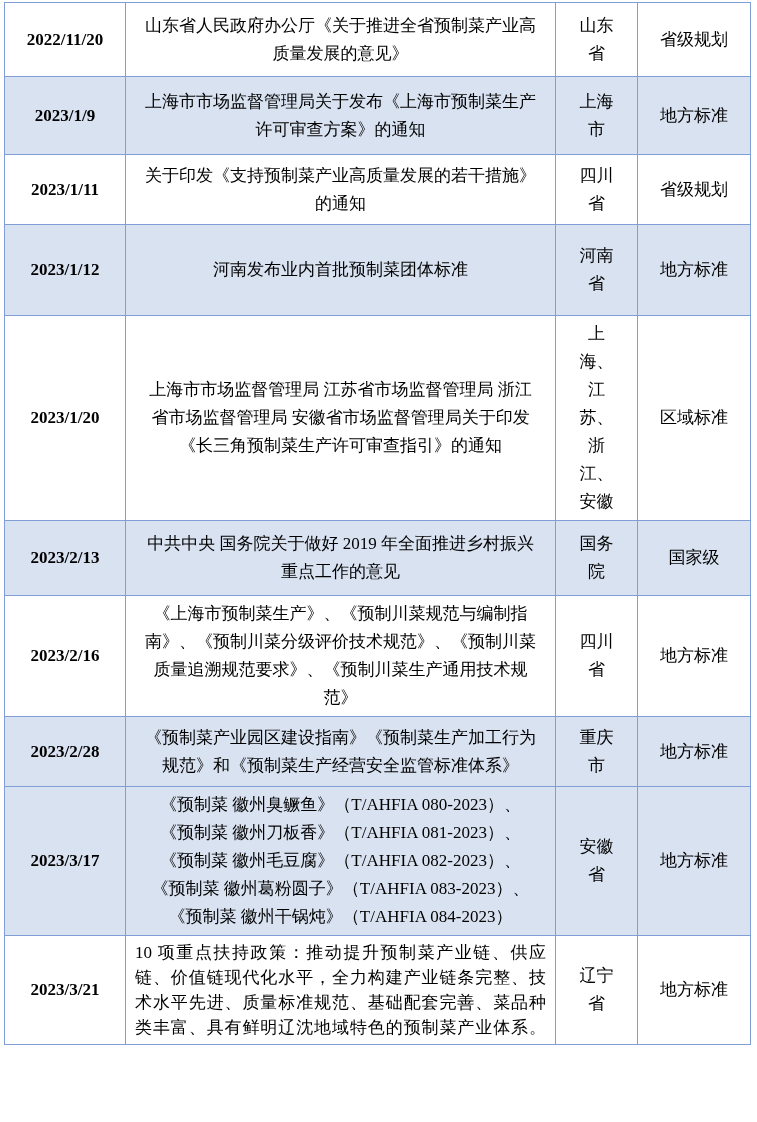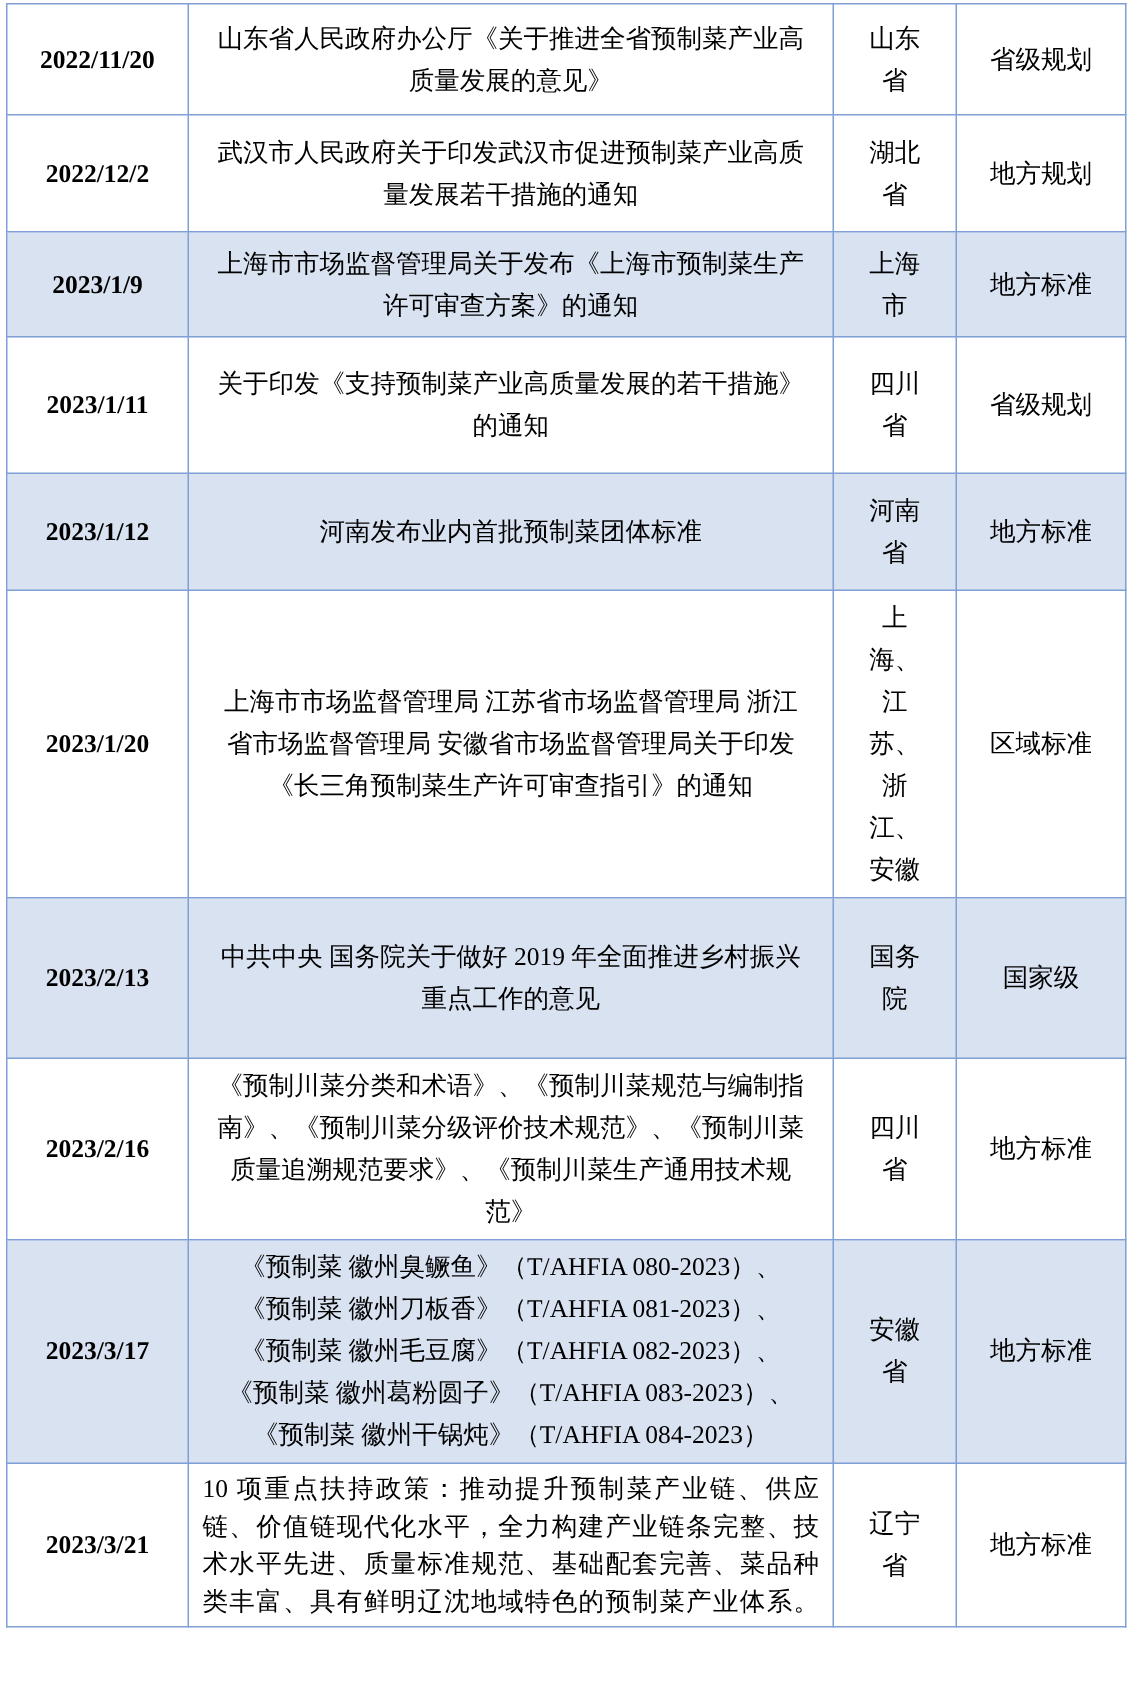--- a/index.html
+++ b/index.html
@@ -80,27 +80,20 @@
       <col class="c-level">
     </colgroup>
     <tbody id="table-body">
         <tr>
     <td class="cell-date">2022/11/20</td>
     <td class="cell-title">山东省人民政府办公厅《关于推进全省预制菜产业高
 质量发展的意见》</td>
     <td class="cell-region">山东省</td>
     <td class="cell-level">省级规划</td>
   </tr>
-        <tr>
-    <td class="cell-date">2022/12/2</td>
-    <td class="cell-title">武汉市人民政府关于印发武汉市促进预制菜产业高质
-量发展若干措施的通知</td>
-    <td class="cell-region">湖北省</td>
-    <td class="cell-level">地方规划</td>
-  </tr>
         <tr class="shaded">
     <td class="cell-date">2023/1/9</td>
     <td class="cell-title">上海市市场监督管理局关于发布《上海市预制菜生产
 许可审查方案》的通知</td>
     <td class="cell-region">上海市</td>
     <td class="cell-level">地方标准</td>
   </tr>
         <tr>
     <td class="cell-date">2023/1/11</td>
     <td class="cell-title">关于印发《支持预制菜产业高质量发展的若干措施》
@@ -127,25 +120,32 @@
   </tr>
         <tr class="shaded">
     <td class="cell-date">2023/2/13</td>
     <td class="cell-title">中共中央 国务院关于做好 2019 年全面推进乡村振兴
 重点工作的意见</td>
     <td class="cell-region">国务院</td>
     <td class="cell-level">国家级</td>
   </tr>
         <tr>
     <td class="cell-date">2023/2/16</td>
-    <td class="cell-title">《预制川菜分类和术语》、《预制川菜规范与编制指
+    <td class="cell-title">《上海市预制菜生产》、《预制川菜规范与编制指
 南》、《预制川菜分级评价技术规范》、《预制川菜
 质量追溯规范要求》、《预制川菜生产通用技术规
 范》</td>
     <td class="cell-region">四川省</td>
+    <td class="cell-level">地方标准</td>
+  </tr>
+        <tr class="shaded">
+    <td class="cell-date">2023/2/28</td>
+    <td class="cell-title">《预制菜产业园区建设指南》《预制菜生产加工行为
+规范》和《预制菜生产经营安全监管标准体系》</td>
+    <td class="cell-region">重庆市</td>
     <td class="cell-level">地方标准</td>
   </tr>
         <tr class="shaded">
     <td class="cell-date">2023/3/17</td>
     <td class="cell-title">《预制菜 徽州臭鳜鱼》（T/AHFIA 080-2023）、
 《预制菜 徽州刀板香》（T/AHFIA 081-2023）、
 《预制菜 徽州毛豆腐》（T/AHFIA 082-2023）、
 《预制菜 徽州葛粉圆子》（T/AHFIA 083-2023）、
 《预制菜 徽州干锅炖》（T/AHFIA 084-2023）</td>
     <td class="cell-region">安徽省</td>

